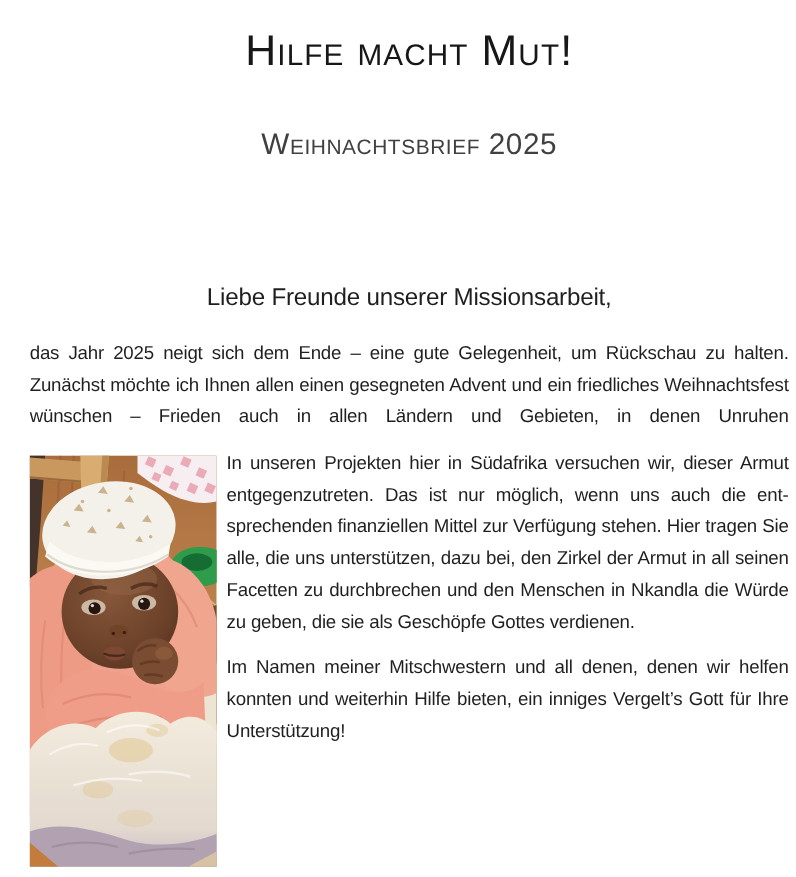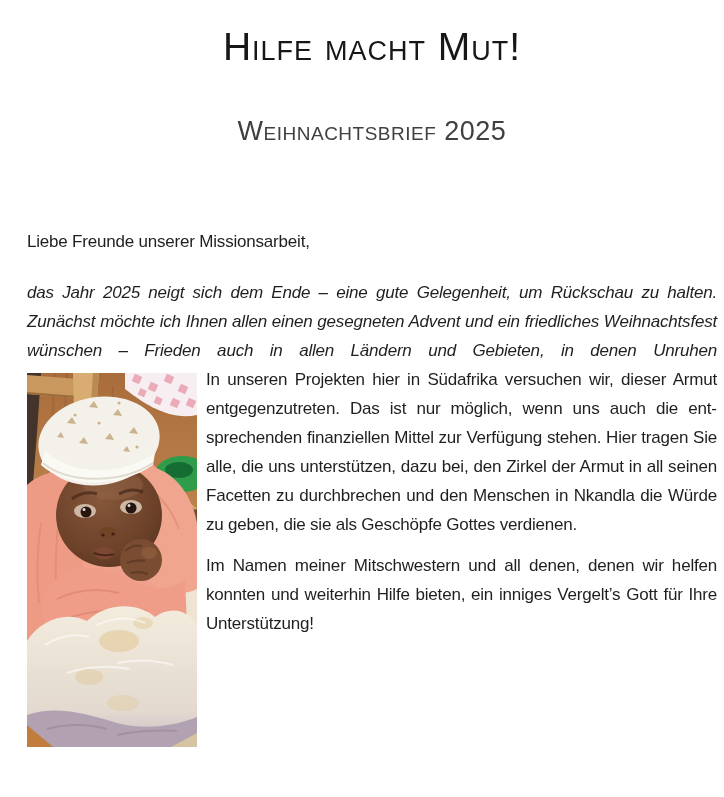--- a/index.html
+++ b/index.html
@@ -32,38 +32,38 @@
     margin: 46px 0 0 0;
     text-align: center;
     font-variant: small-caps;
     font-weight: 400;
     font-size: 27px;
     line-height: 1.2;
     letter-spacing: 0.5px;
     color: #404040;
   }
   .salutation {
-    margin: 80px 0 22px 0;
-    font-size: 17px;
+    margin: 108px 0 22px 0;
+    font-size: 22px;
     line-height: 29px;
     letter-spacing: -0.2px;
+    text-align: center;
   }
   p.body-par {
     margin: 0 0 12px 0;
     font-size: 17px;
     line-height: 29px;
     letter-spacing: -0.2px;
     text-align: justify;
     hyphens: manual;
     -webkit-hyphens: manual;
   }
   p.body-par.lead {
-    margin-bottom: 0;
+    margin-bottom: 13px;
     text-align-last: justify;
-    font-style: italic;
   }
   figure.photo {
     float: left;
     width: 170px;
     height: 374px;
     margin: 8px 9px 0 0;
     padding: 0;
   }
   figure.photo svg { display: block; }
 </style>

